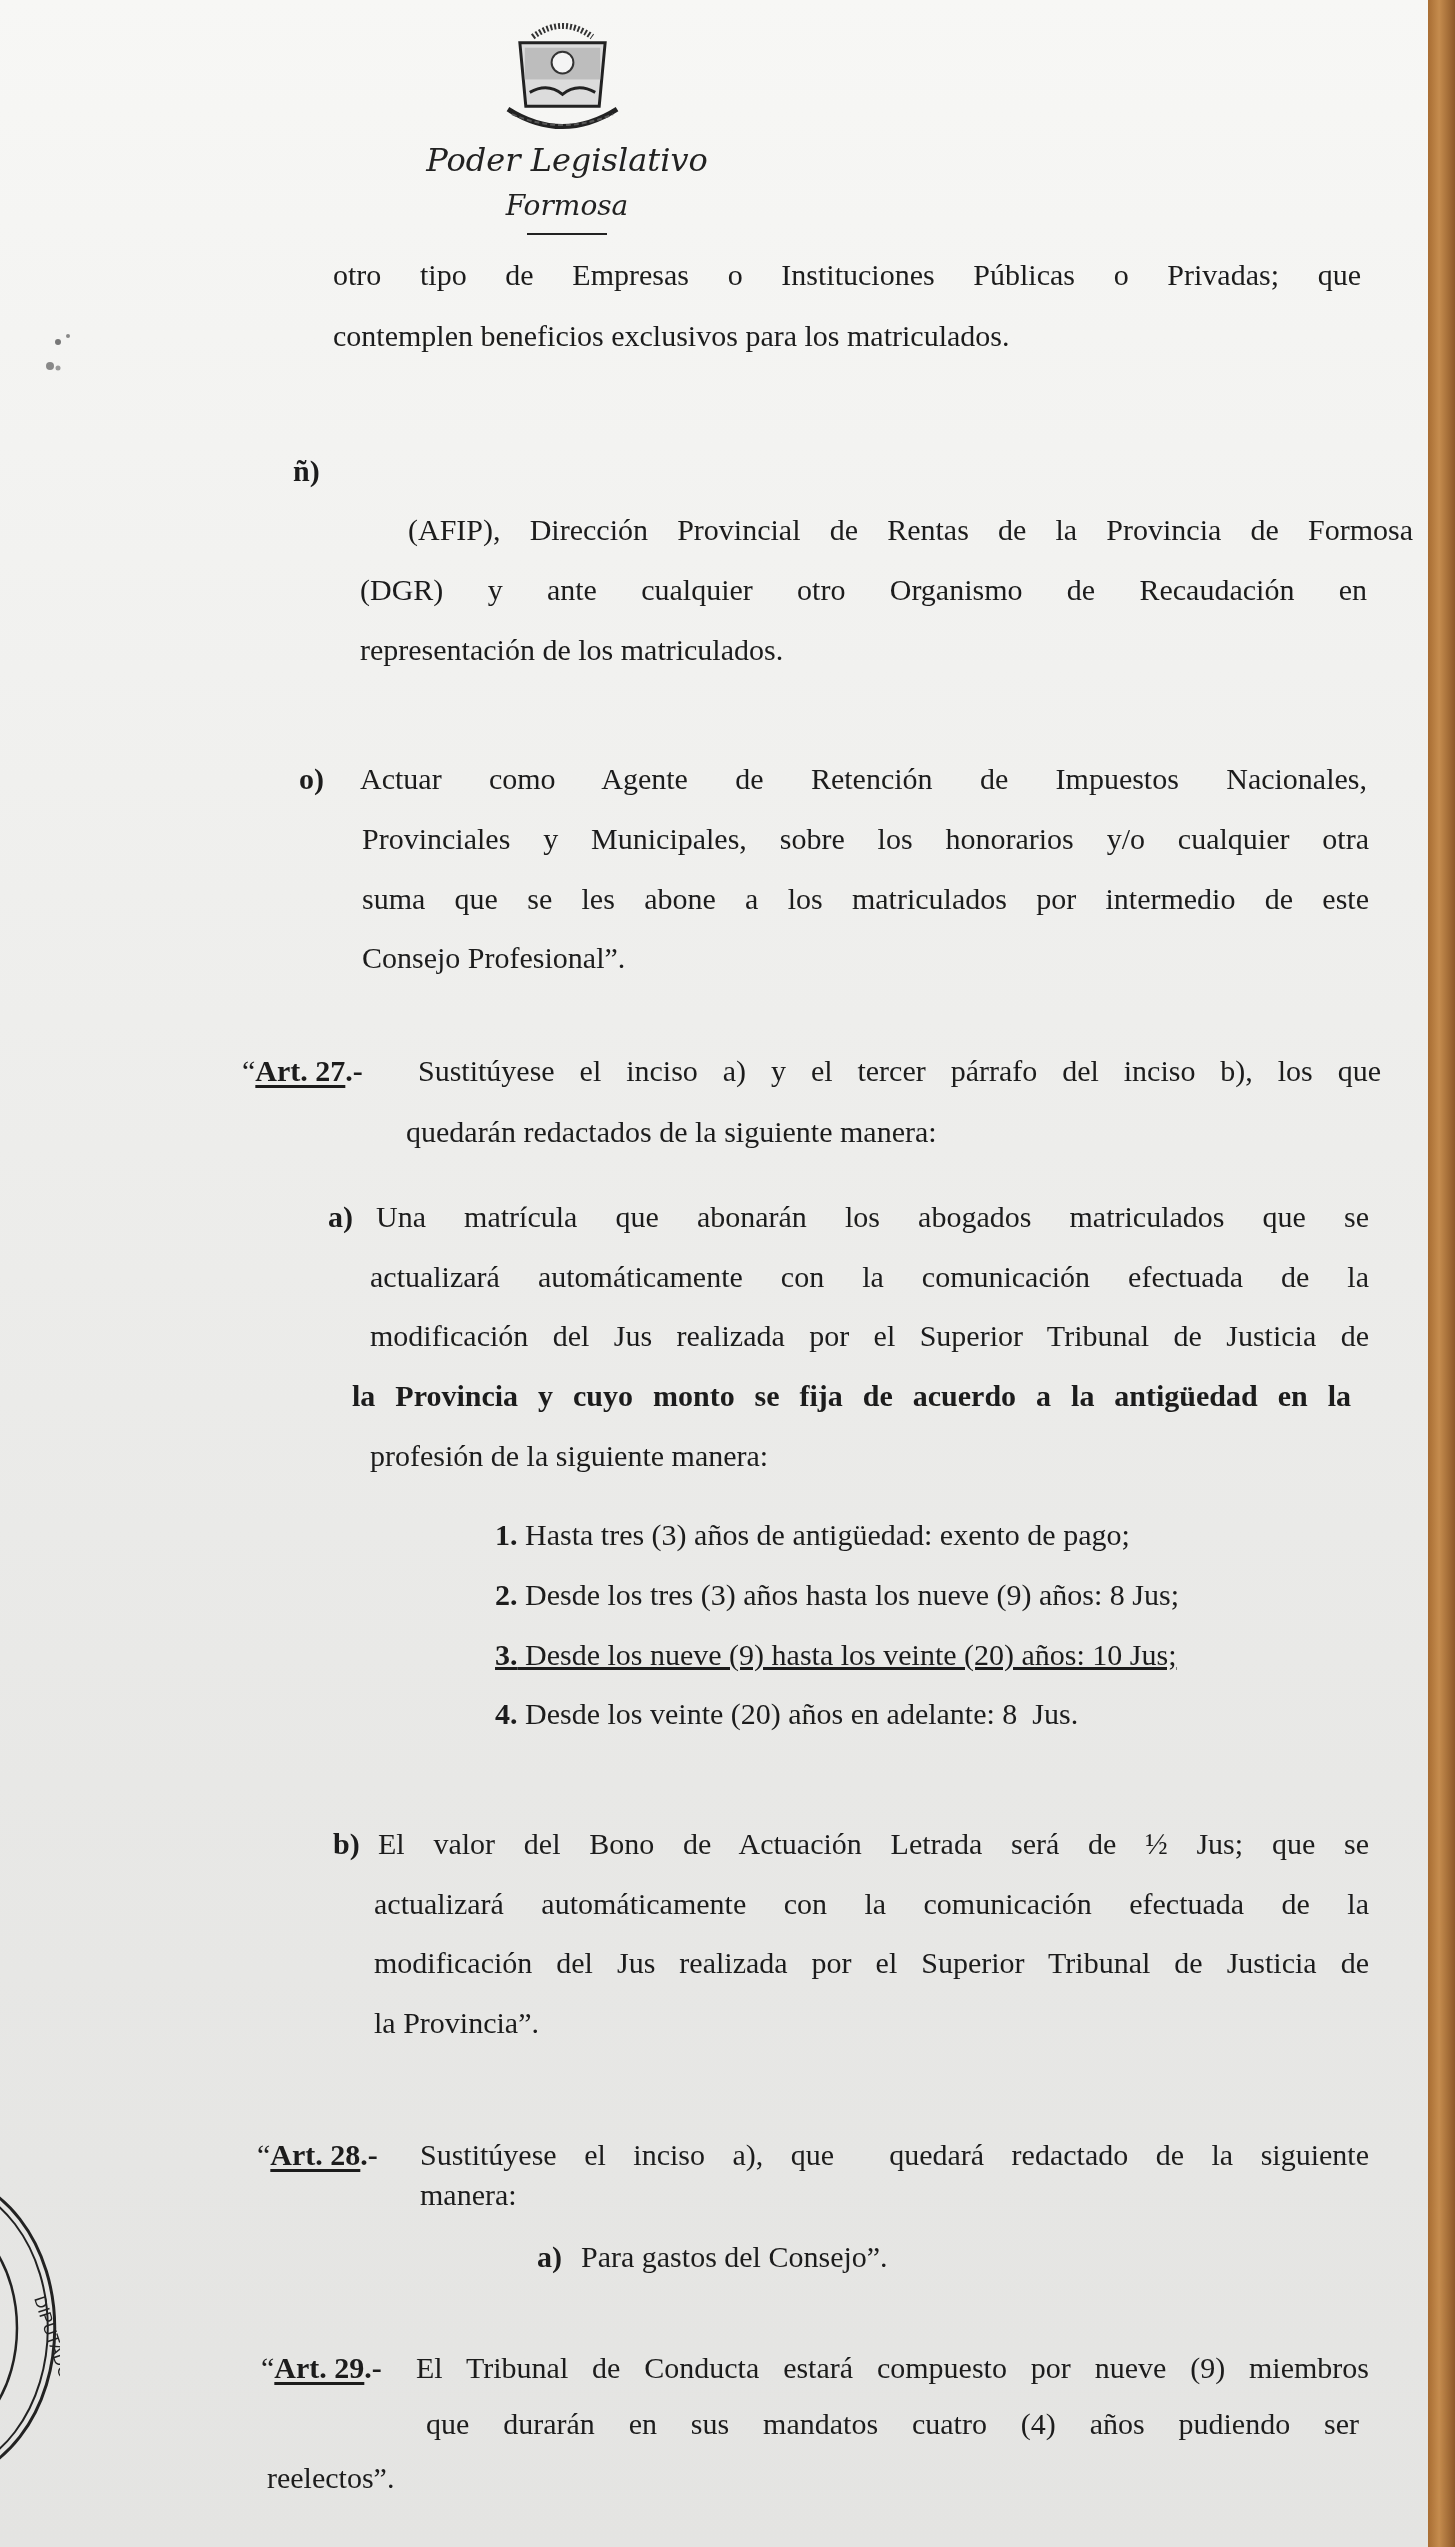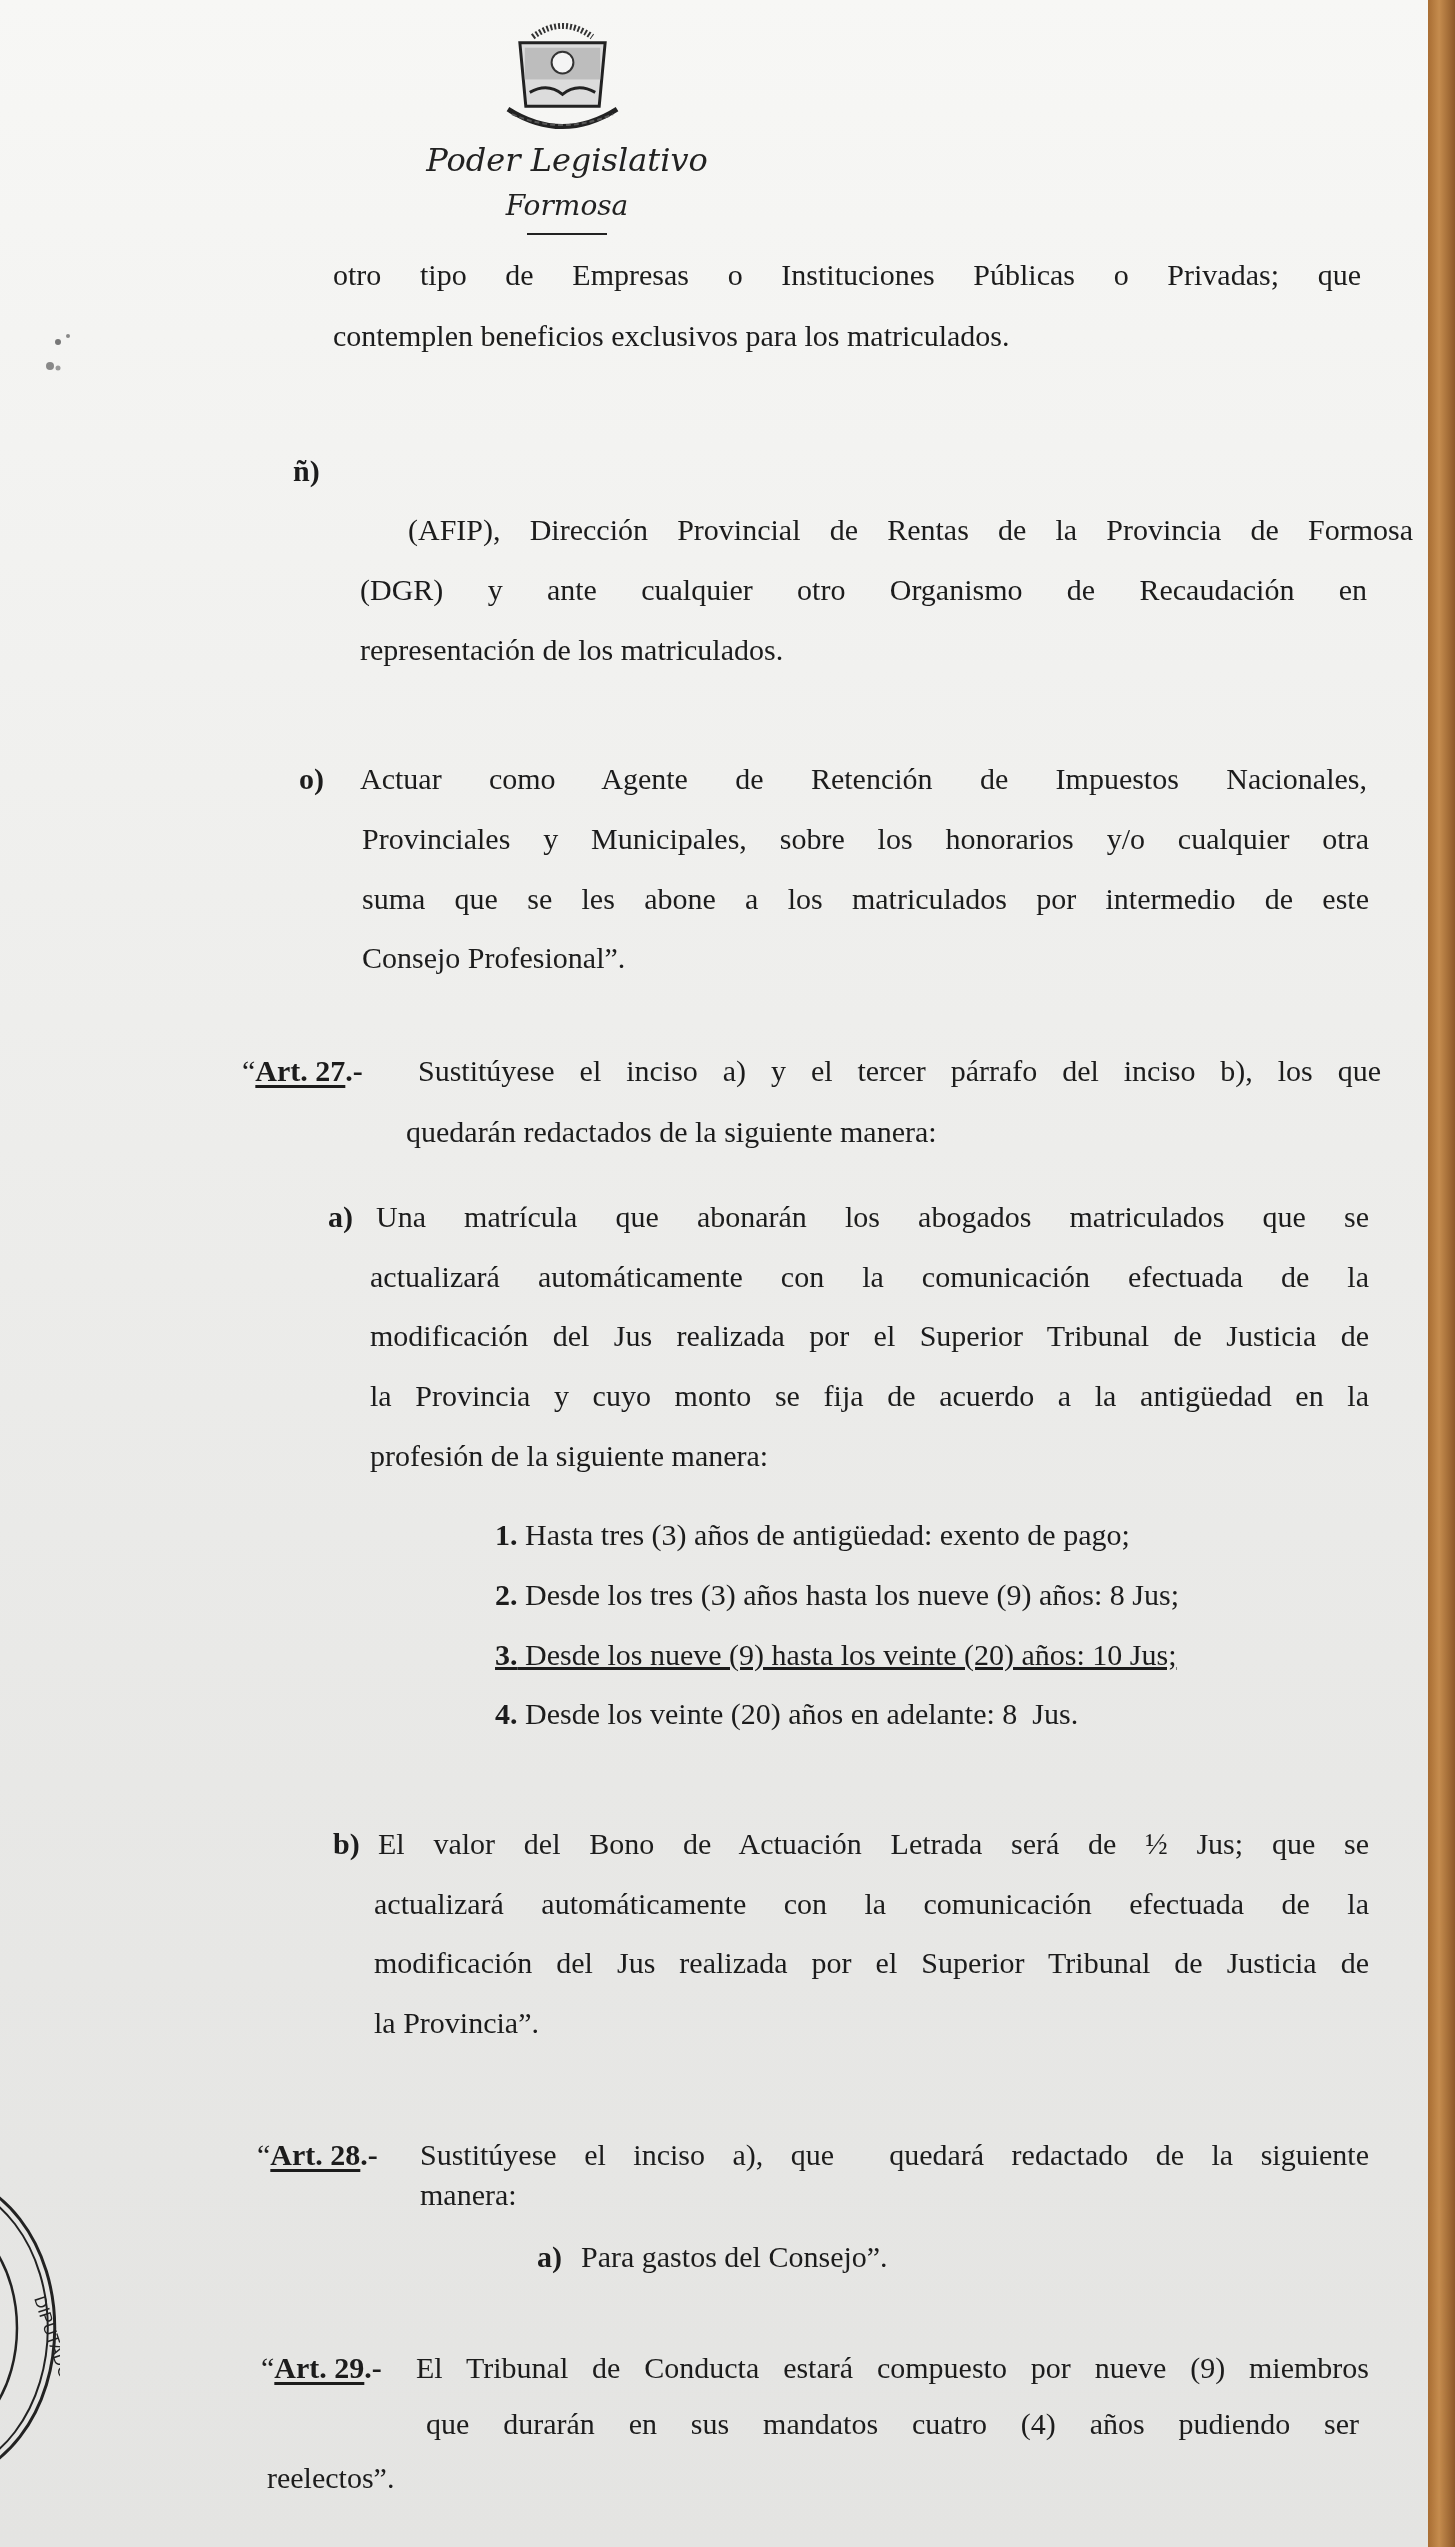--- a/index.html
+++ b/index.html
@@ -153,21 +153,21 @@
   <div class="line" style="left:242px; top:1053px;">
     <span>“</span><span class="art-ref">Art. 27</span><span class="lbl">.-</span>
   </div>
   <div class="line just" style="left:406px; top:1053px; width:963px;margin-left:12px;">Sustitúyese el inciso a) y el tercer párrafo del inciso b), los que</div>
   <div class="line" style="left:406px; top:1114px;">quedarán redactados de la siguiente manera:</div>
 
   <div class="line lbl" style="left:328px; top:1199px;">a)</div>
   <div class="line just" style="left:376px; top:1199px; width:993px;">Una matrícula que abonarán los abogados matriculados que se</div>
   <div class="line just" style="left:370px; top:1259px; width:999px;">actualizará automáticamente con la comunicación efectuada de la</div>
   <div class="line just" style="left:370px; top:1318px; width:999px;">modificación del Jus realizada por el Superior Tribunal de Justicia de</div>
-  <div class="line just" style="left:370px; top:1378px; width:999px;">la Provincia y cuyo monto se fija de acuerdo a la antigüedad en la</div>
+  <div class="line just" style="left:352px; top:1378px; width:999px;font-weight:bold;">la Provincia y cuyo monto se fija de acuerdo a la antigüedad en la</div>
   <div class="line" style="left:370px; top:1438px;">profesión de la siguiente manera:</div>
 
   <div class="line" style="left:495px; top:1517px;">
     <span class="lbl">1.</span>
     <span>Hasta tres (3) años de antigüedad: exento de pago;</span>
   </div>
   <div class="line" style="left:495px; top:1577px;">
     <span class="lbl">2.</span>
     <span>Desde los tres (3) años hasta los nueve (9) años: 8 Jus;</span>
   </div>

